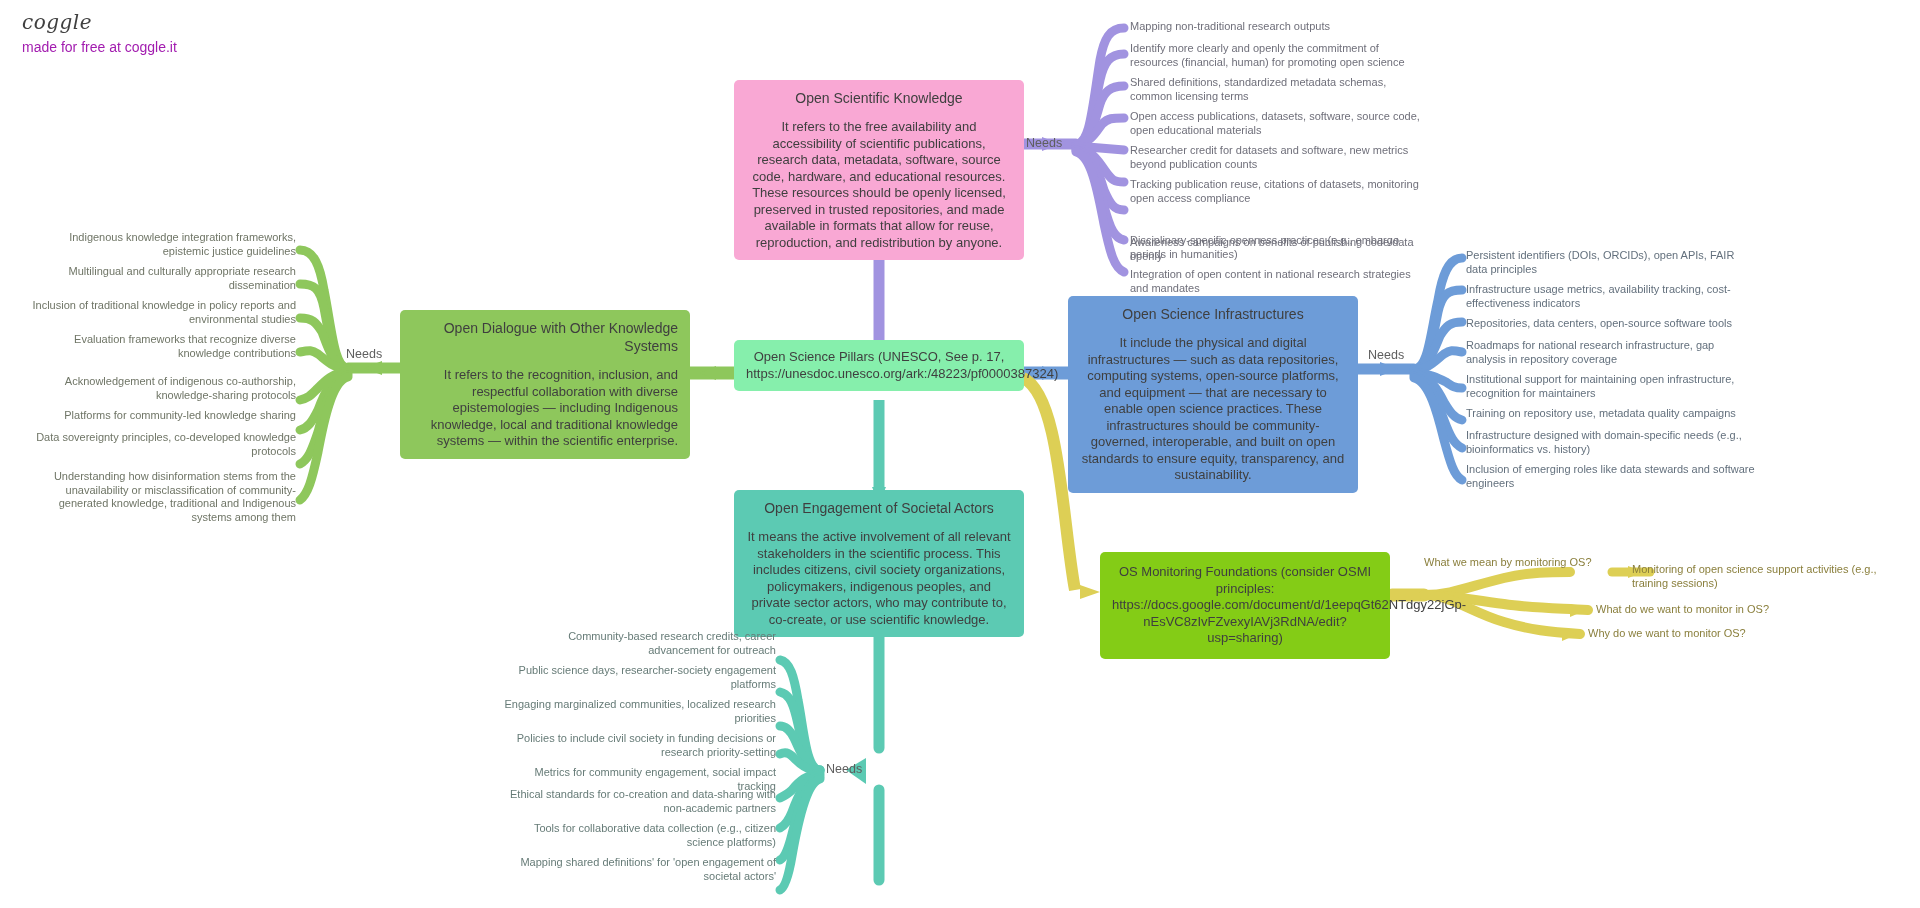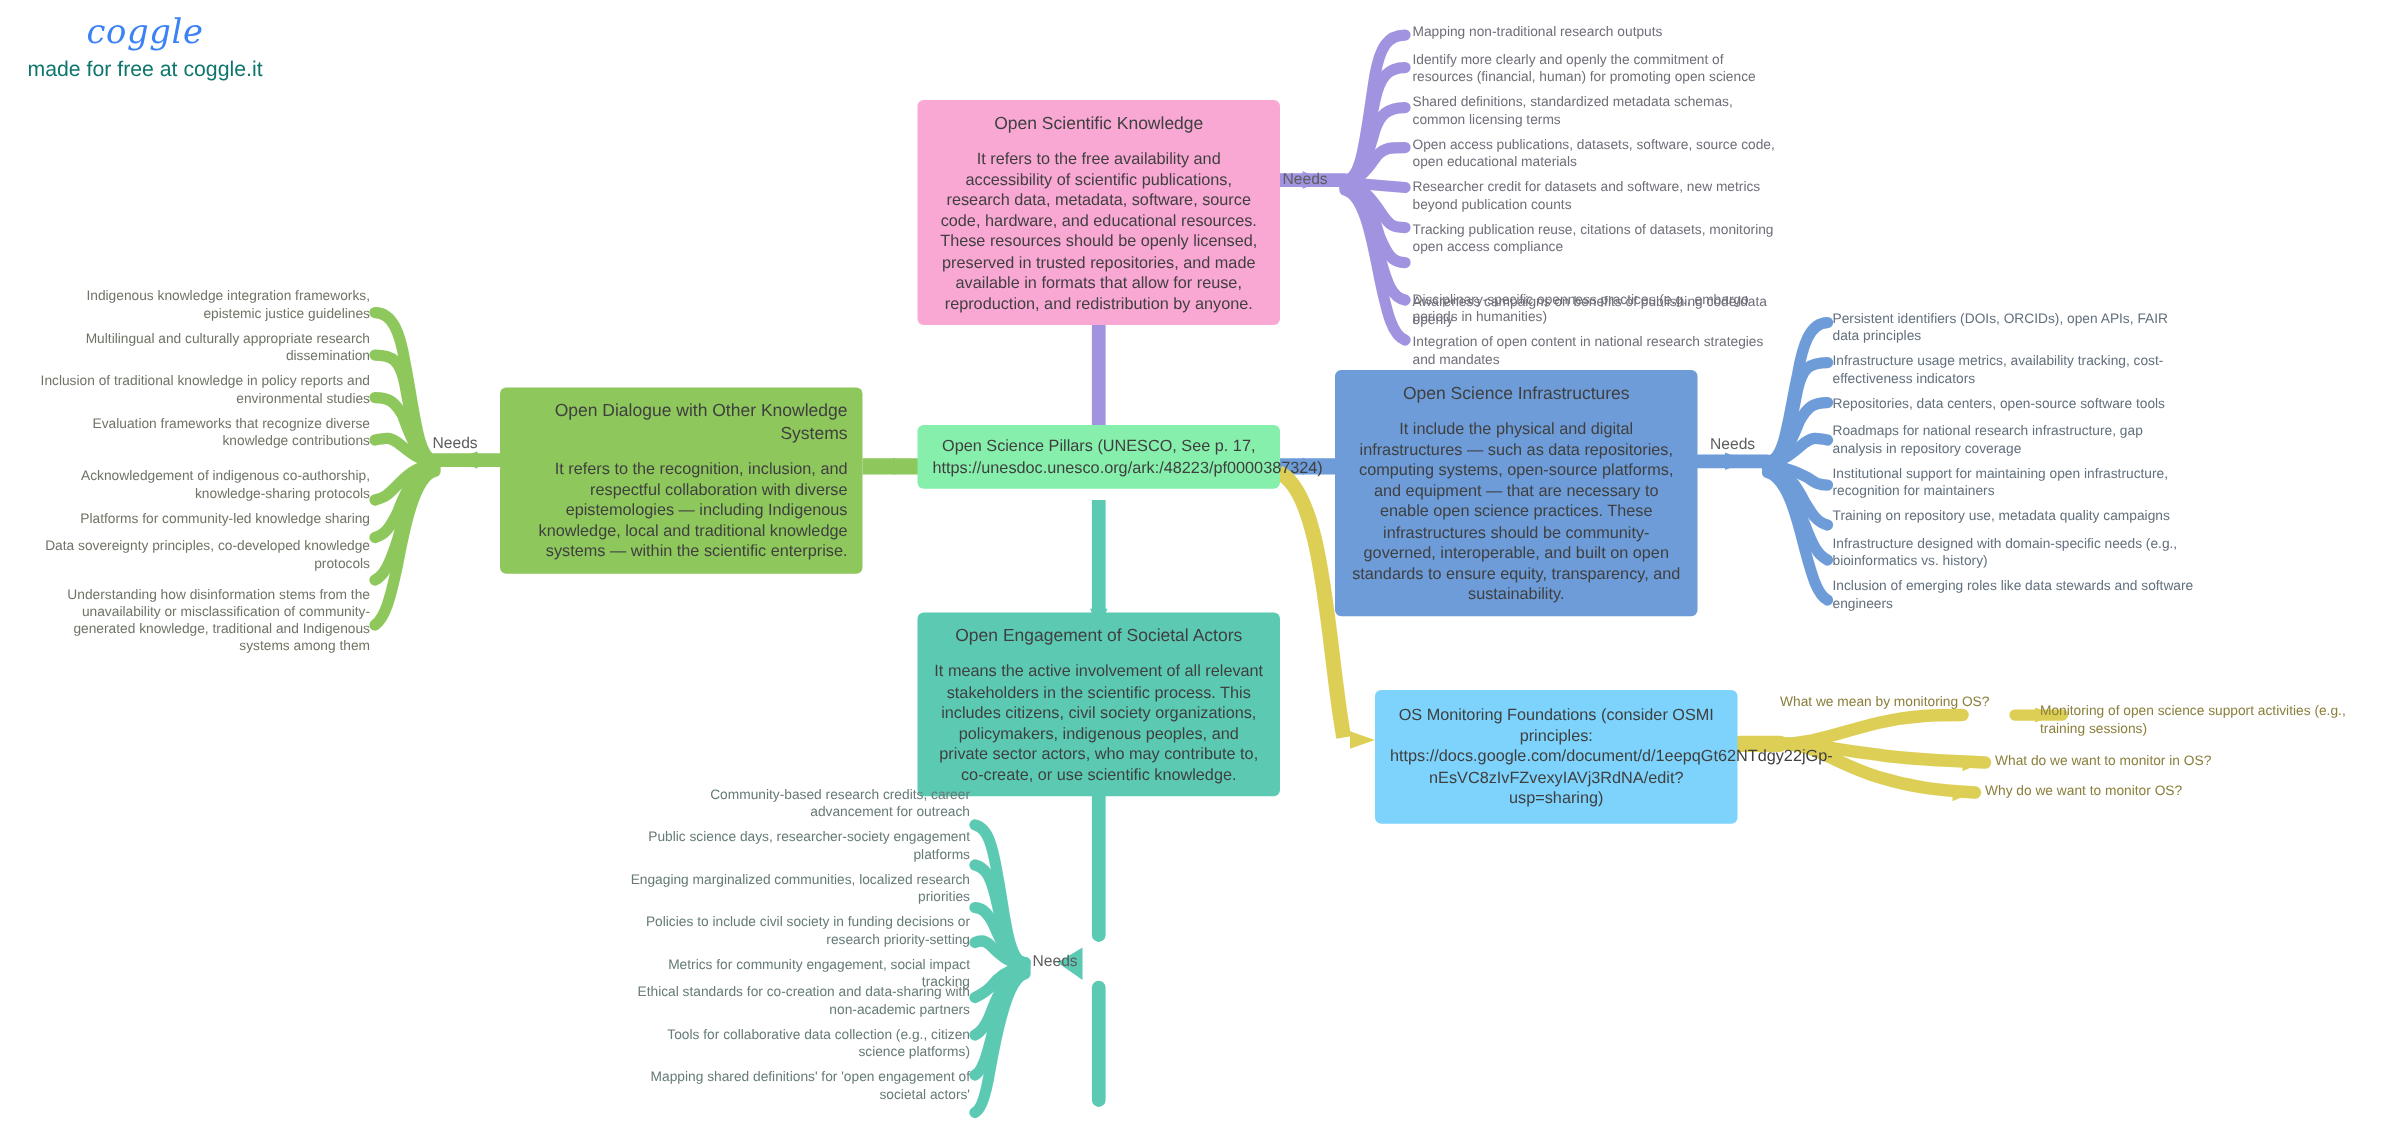--- a/index.html
+++ b/index.html
@@ -3,34 +3,34 @@
 <meta charset="utf-8">
 <style>
   html,body{margin:0;padding:0;background:#ffffff;}
   body{width:1920px;height:908px;position:relative;overflow:hidden;
        font-family:"Liberation Sans","DejaVu Sans",sans-serif;
        -webkit-font-smoothing:antialiased;}
   #canvas{position:absolute;left:0;top:0;width:1920px;height:908px;}
   svg.links{position:absolute;left:0;top:0;width:1920px;height:908px;pointer-events:none;}
 
   .brand{position:absolute;left:22px;top:10px;}
-  .brand-name{font-family:"DejaVu Serif",serif;font-style:italic;font-size:27px;color:#3b82f6;letter-spacing:.5px;text-align:center;}
-  .brand-sub{font-size:17px;color:#0f766e;margin-top:5px;}
+  .brand-name{font-family:"DejaVu Serif",serif;font-style:italic;font-size:20px;color:#404040;letter-spacing:.5px;}
+  .brand-sub{font-size:14px;color:#a21caf;margin-top:5px;}
 
   .node{position:absolute;box-sizing:border-box;border-radius:5px;
         padding:9px 12px;text-align:center;color:#3f3f3f;}
   .node .title{font-size:14px;line-height:18px;margin-bottom:12px;}
   .node .body{font-size:13px;line-height:16.5px;}
 
   .n-center{background:#86efac;}
   .n-purple{background:#f9a8d4;}
   .n-blue{background:#6d9cd8;}
   .n-green{background:#8ec75c;}
   .n-teal{background:#5ccab3;}
-  .n-yellow{background:#7dd3fc;}
+  .n-yellow{background:#84cc16;}
 
   .leaf{position:absolute;font-size:11px;line-height:13.5px;color:#6e6e6e;}
   .leaf.r{text-align:left;}
   .leaf.l{text-align:right;}
   .leaf.purple{color:#6f6f7a;}
   .leaf.blue{color:#63707d;}
   .leaf.green{color:#6f7566;}
   .leaf.teal{color:#667b77;}
   .leaf.yellow{color:#8a7f3c;}
 

